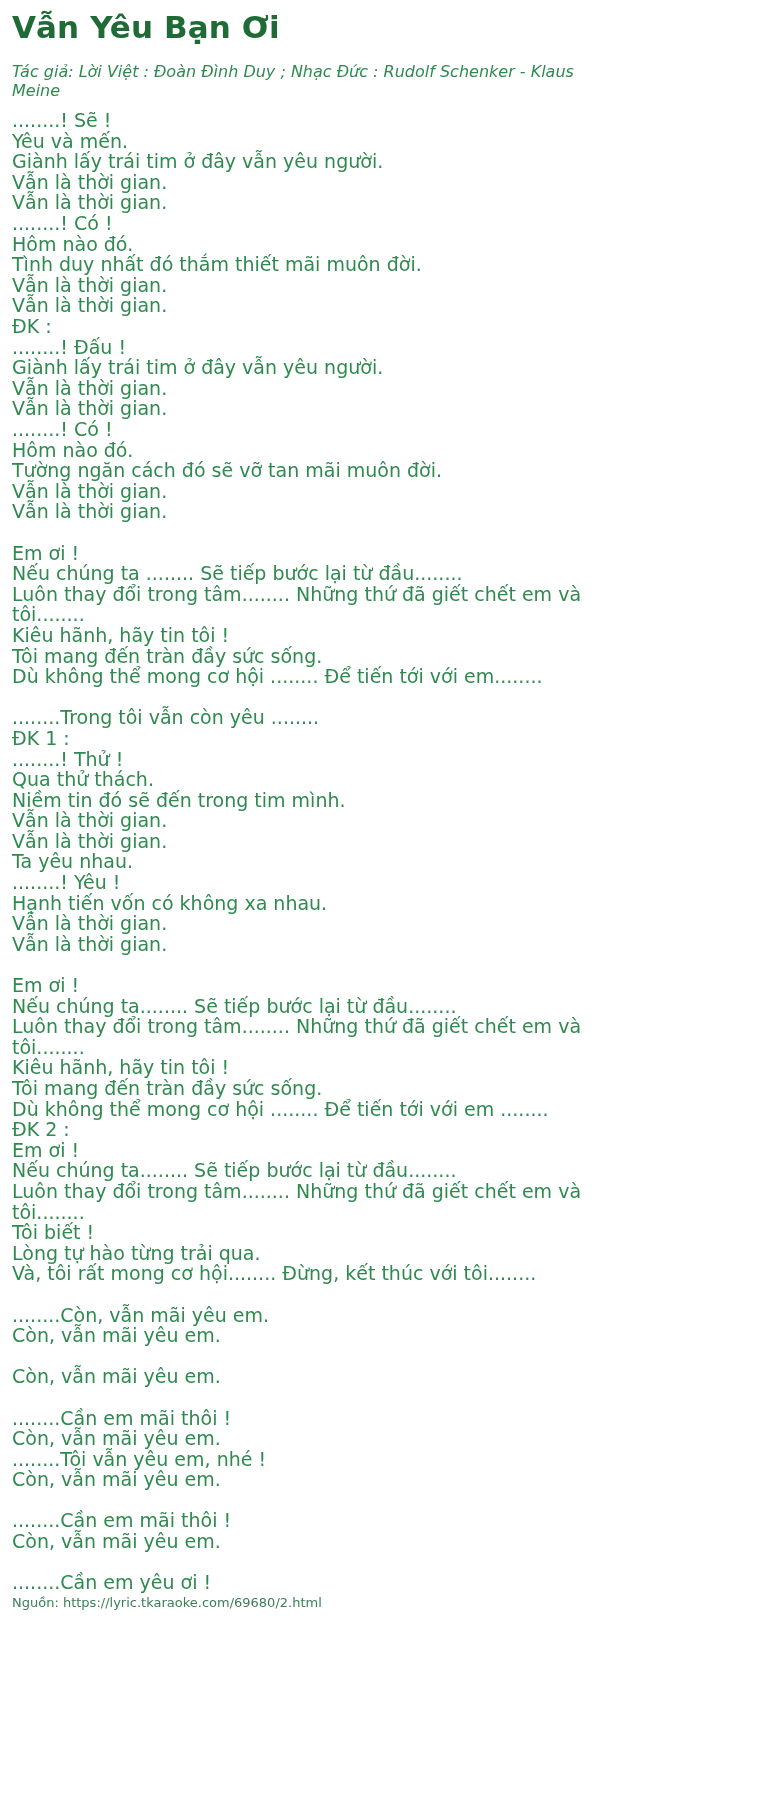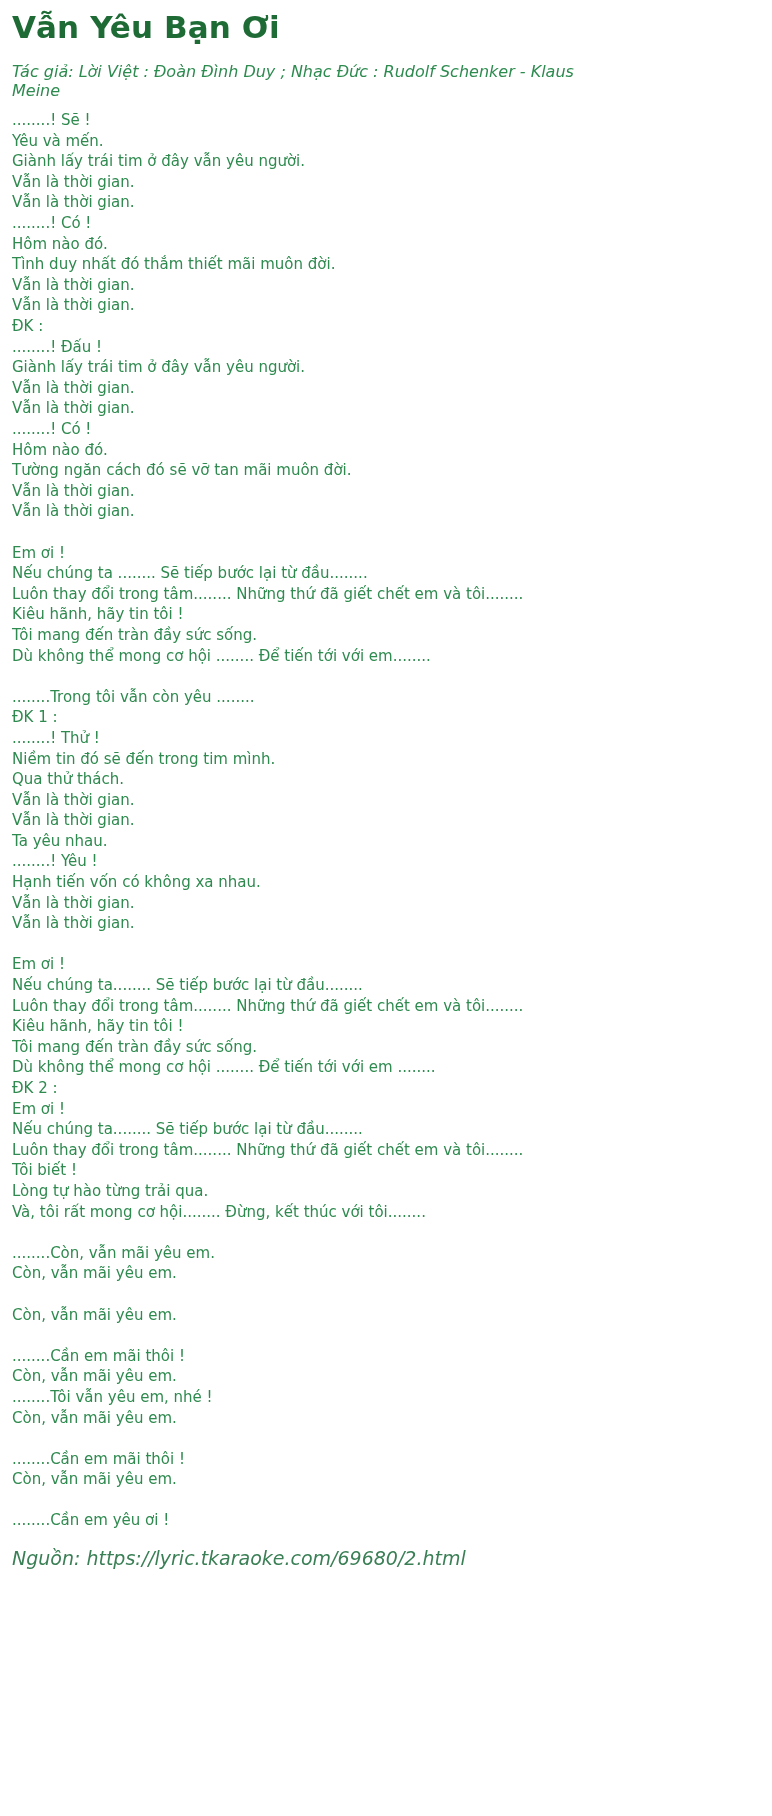--- a/index.html
+++ b/index.html
@@ -27,37 +27,36 @@
     letter-spacing: 0.1px;
   }
   .song-author {
     font-size: 16px;
     font-style: italic;
     color: #2e8b50;
     margin: 17px 0 10px 0;
     line-height: 1.2;
   }
   .lyrics {
-    font-size: 15px;
+    font-size: 19px;
     line-height: 20.6px;
     color: #2f8a4f;
   }
   .lyric-line {
     white-space: pre-wrap;
     min-height: 20.6px;
   }
   .lyric-line.blank {
     height: 20.6px;
   }
   .source {
-    font-size: 19px;
+    font-size: 13px;
     color: #3a7f55;
-    margin-top: 14px;
+    margin-top: 0;
     padding-top: 2px;
-    font-style: italic;
   }
 </style>
 </head>
 <body>
 
 <div class="page">
   <h1 class="song-title">Vẫn Yêu Bạn Ơi</h1>
   <div class="song-author">Tác giả: Lời Việt : Đoàn Đình Duy ; Nhạc Đức : Rudolf Schenker - Klaus Meine</div>
   <div class="lyrics">
       <div class="lyric-line">........! Sẽ !</div>
@@ -84,22 +83,22 @@
       <div class="lyric-line">Em ơi !</div>
       <div class="lyric-line">Nếu chúng ta ........ Sẽ tiếp bước lại từ đầu........</div>
       <div class="lyric-line">Luôn thay đổi trong tâm........ Những thứ đã giết chết em và tôi........</div>
       <div class="lyric-line">Kiêu hãnh, hãy tin tôi !</div>
       <div class="lyric-line">Tôi mang đến tràn đầy sức sống.</div>
       <div class="lyric-line">Dù không thể mong cơ hội ........ Để tiến tới với em........</div>
       <div class="lyric-line blank">&nbsp;</div>
       <div class="lyric-line">........Trong tôi vẫn còn yêu ........</div>
       <div class="lyric-line">ĐK 1 :</div>
       <div class="lyric-line">........! Thử !</div>
+      <div class="lyric-line">Qua thử thách.</div>
       <div class="lyric-line">Niềm tin đó sẽ đến trong tim mình.</div>
-      <div class="lyric-line">Qua thử thách.</div>
       <div class="lyric-line">Vẫn là thời gian.</div>
       <div class="lyric-line">Vẫn là thời gian.</div>
       <div class="lyric-line">Ta yêu nhau.</div>
       <div class="lyric-line">........! Yêu !</div>
       <div class="lyric-line">Hạnh tiến vốn có không xa nhau.</div>
       <div class="lyric-line">Vẫn là thời gian.</div>
       <div class="lyric-line">Vẫn là thời gian.</div>
       <div class="lyric-line blank">&nbsp;</div>
       <div class="lyric-line">Em ơi !</div>
       <div class="lyric-line">Nếu chúng ta........ Sẽ tiếp bước lại từ đầu........</div>

